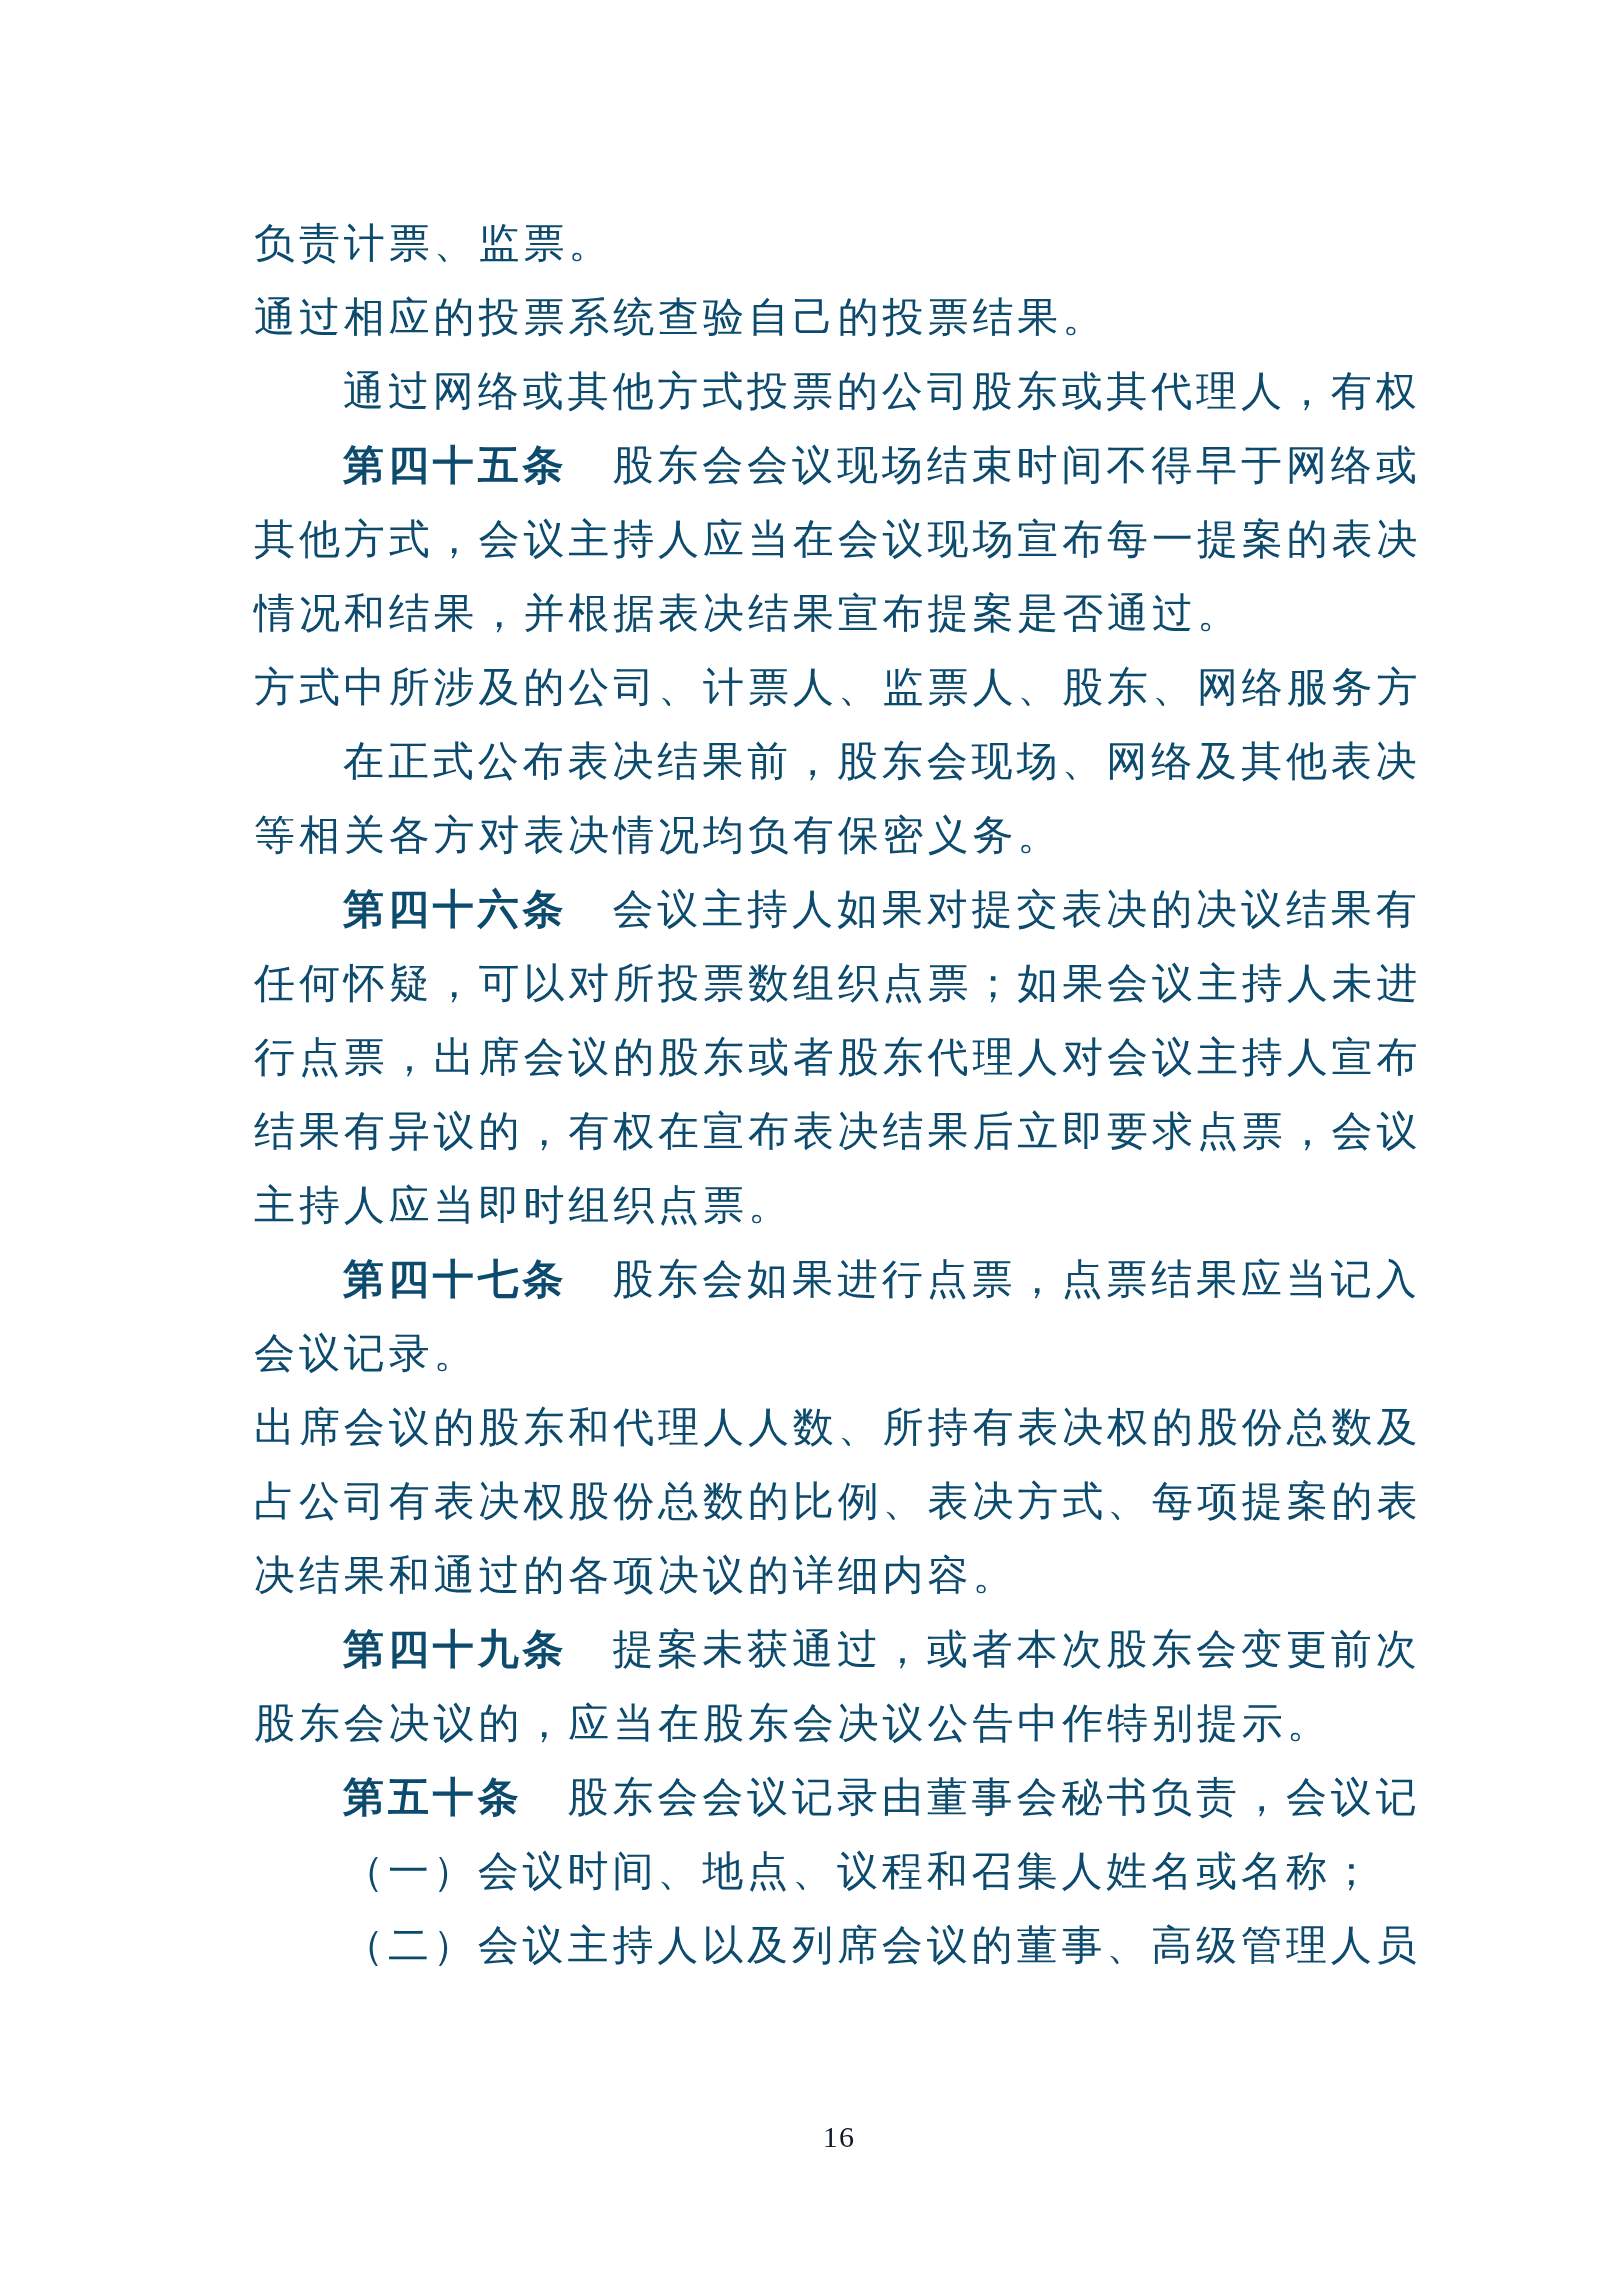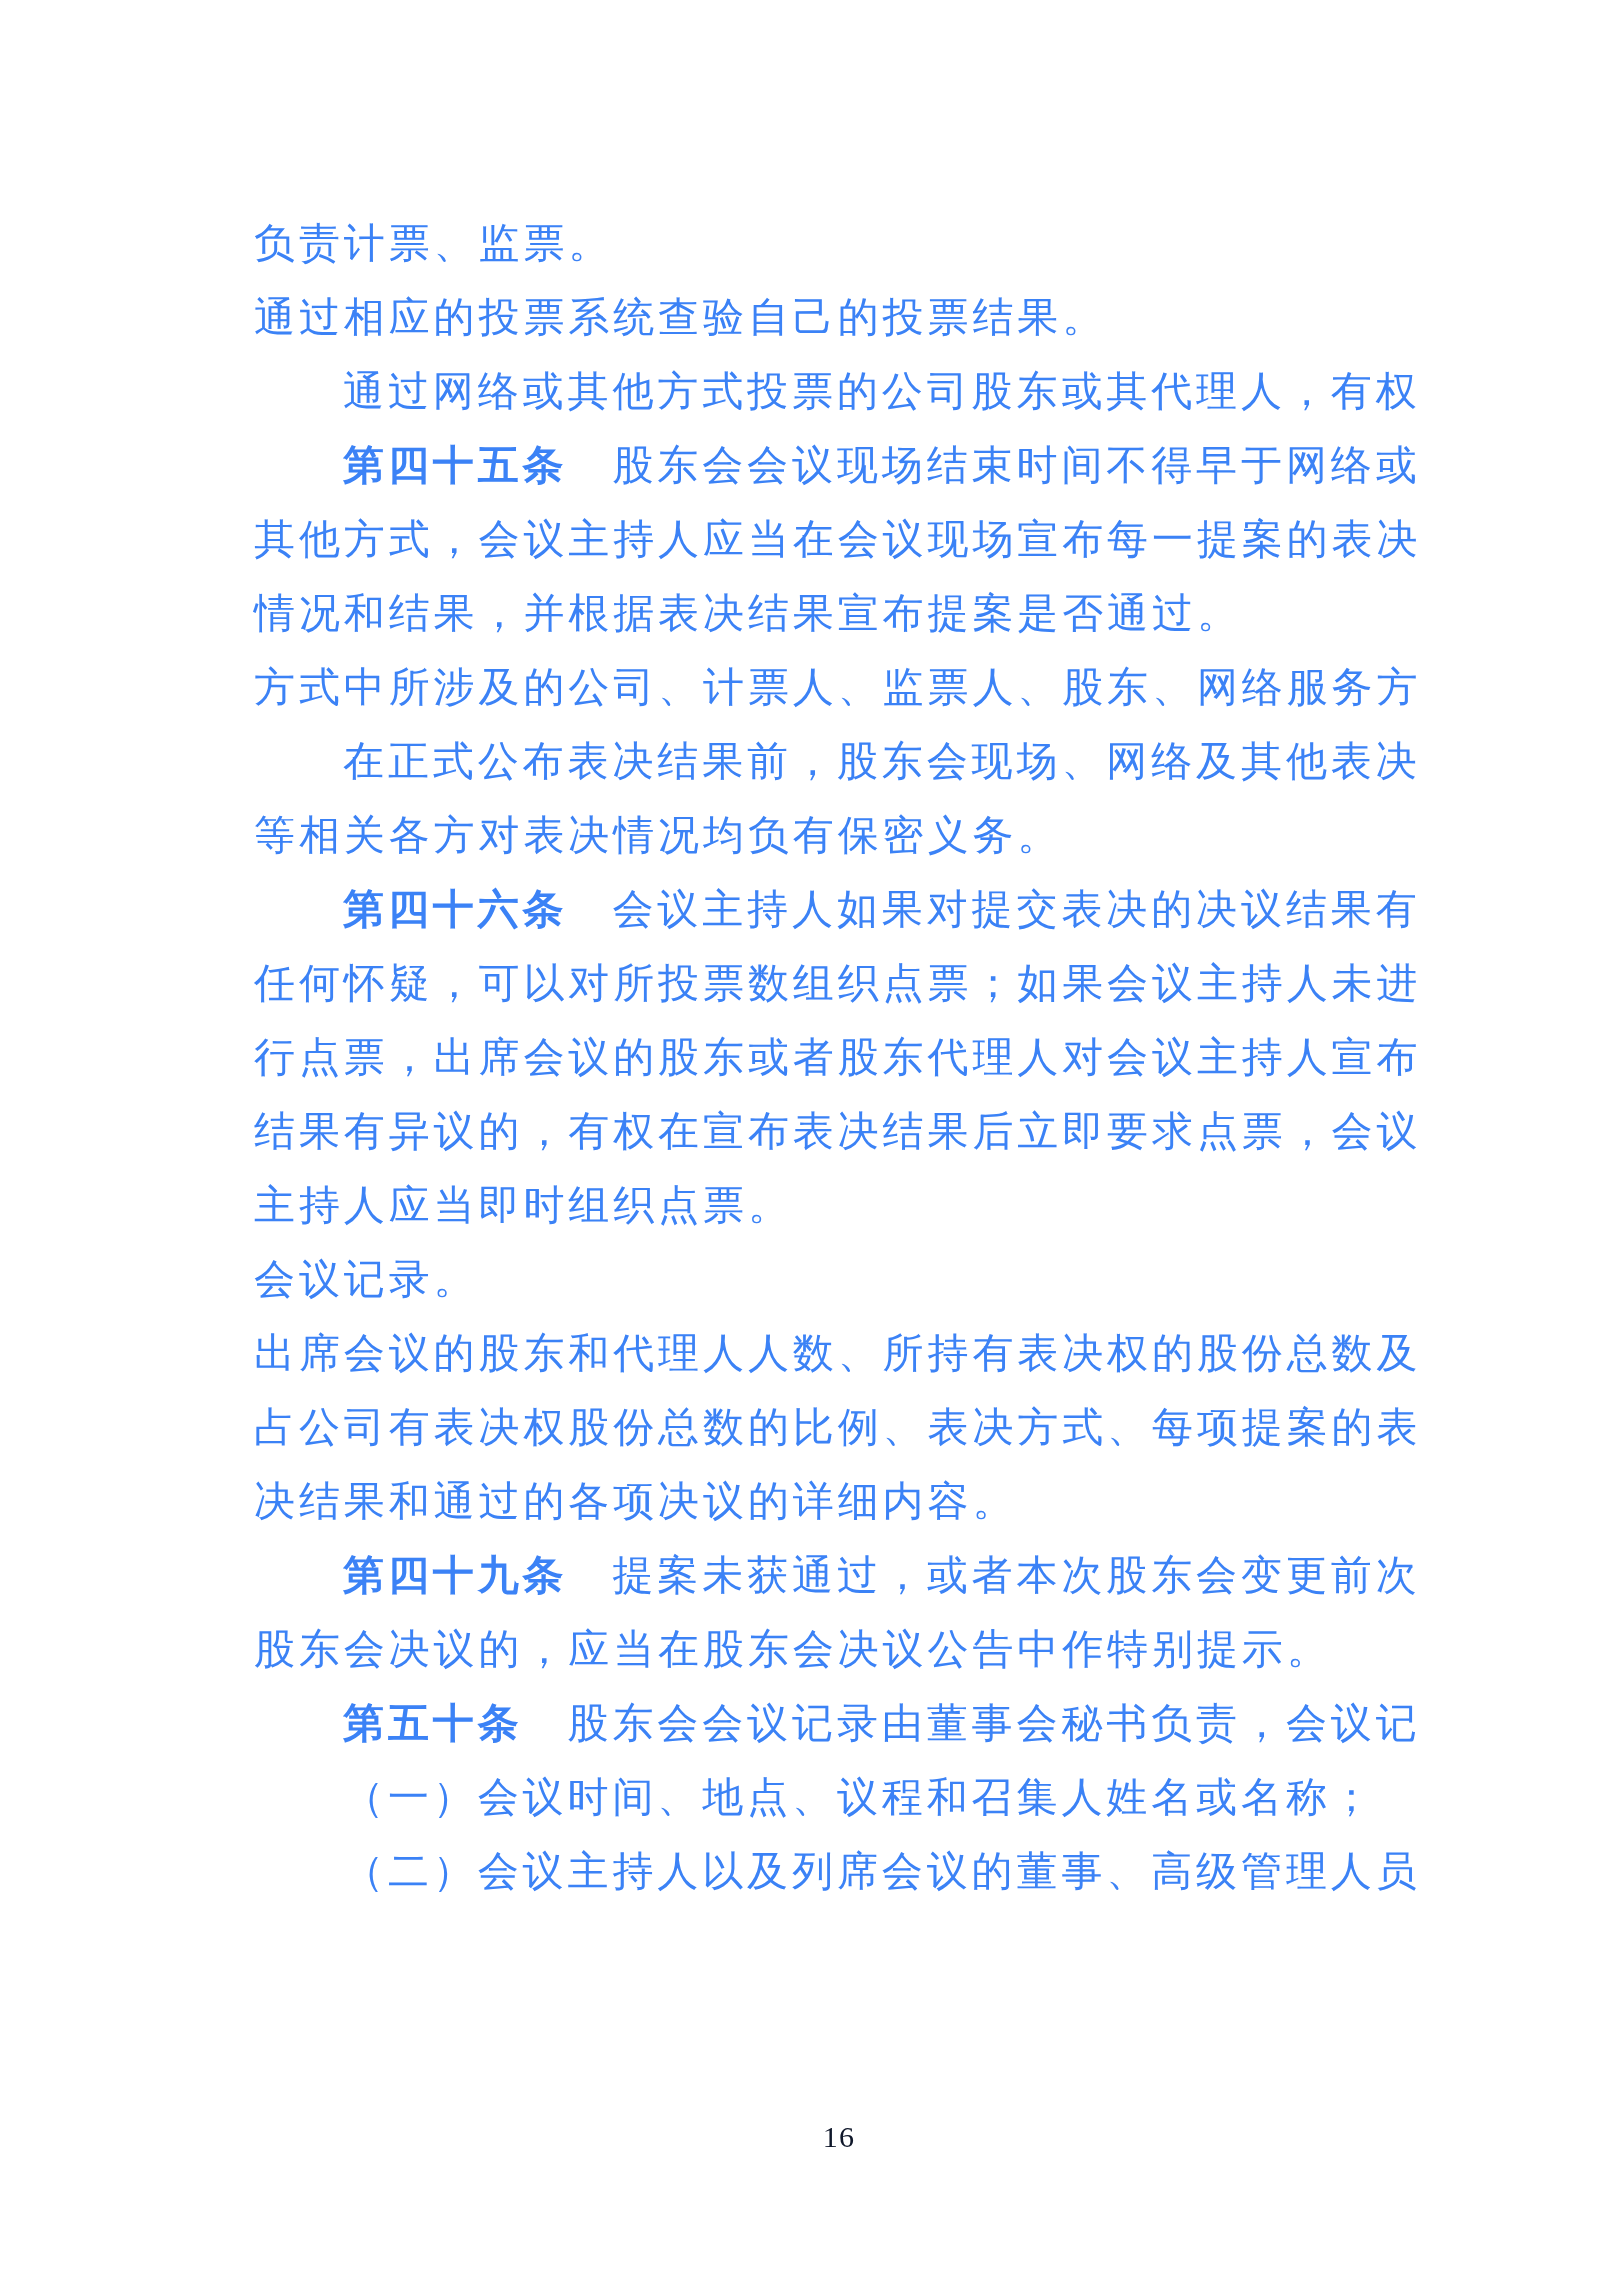--- a/index.html
+++ b/index.html
@@ -21,21 +21,21 @@
     left: 254px;
     top: 220px;
     width: 1178px;
   }
   .line {
     height: 74px;
     font-size: 41px;
     line-height: 46px;
     letter-spacing: 3.9px;
     white-space: pre;
-    color: #3b82f6;
+    color: #0c4a6e;
   }
   .line.indent {
     padding-left: 89px;
   }
   .seg { font-weight: normal; }
   .seg.bold { font-weight: 700; }
   .page-number {
     position: absolute;
     top: 2120px;
     left: 797px;
@@ -59,20 +59,21 @@
       <div class="line"><span class="seg">其他方式，会议主持人应当在会议现场宣布每一提案的表决</span></div>
       <div class="line"><span class="seg">情况和结果，并根据表决结果宣布提案是否通过。</span></div>
       <div class="line"><span class="seg">方式中所涉及的公司、计票人、监票人、股东、网络服务方</span></div>
       <div class="line indent"><span class="seg">在正式公布表决结果前，股东会现场、网络及其他表决</span></div>
       <div class="line"><span class="seg">等相关各方对表决情况均负有保密义务。</span></div>
       <div class="line indent"><span class="seg bold">第四十六条</span><span class="seg">　会议主持人如果对提交表决的决议结果有</span></div>
       <div class="line"><span class="seg">任何怀疑，可以对所投票数组织点票；如果会议主持人未进</span></div>
       <div class="line"><span class="seg">行点票，出席会议的股东或者股东代理人对会议主持人宣布</span></div>
       <div class="line"><span class="seg">结果有异议的，有权在宣布表决结果后立即要求点票，会议</span></div>
       <div class="line"><span class="seg">主持人应当即时组织点票。</span></div>
+      <div class="line indent"><span class="seg bold">第四十七条</span><span class="seg">　股东会如果进行点票，点票结果应当记入</span></div>
       <div class="line"><span class="seg">会议记录。</span></div>
       <div class="line"><span class="seg">出席会议的股东和代理人人数、所持有表决权的股份总数及</span></div>
       <div class="line"><span class="seg">占公司有表决权股份总数的比例、表决方式、每项提案的表</span></div>
       <div class="line"><span class="seg">决结果和通过的各项决议的详细内容。</span></div>
       <div class="line indent"><span class="seg bold">第四十九条</span><span class="seg">　提案未获通过，或者本次股东会变更前次</span></div>
       <div class="line"><span class="seg">股东会决议的，应当在股东会决议公告中作特别提示。</span></div>
       <div class="line indent"><span class="seg bold">第五十条</span><span class="seg">　股东会会议记录由董事会秘书负责，会议记</span></div>
       <div class="line indent"><span class="seg">（一）会议时间、地点、议程和召集人姓名或名称；</span></div>
       <div class="line indent"><span class="seg">（二）会议主持人以及列席会议的董事、高级管理人员</span></div>
     </div>

